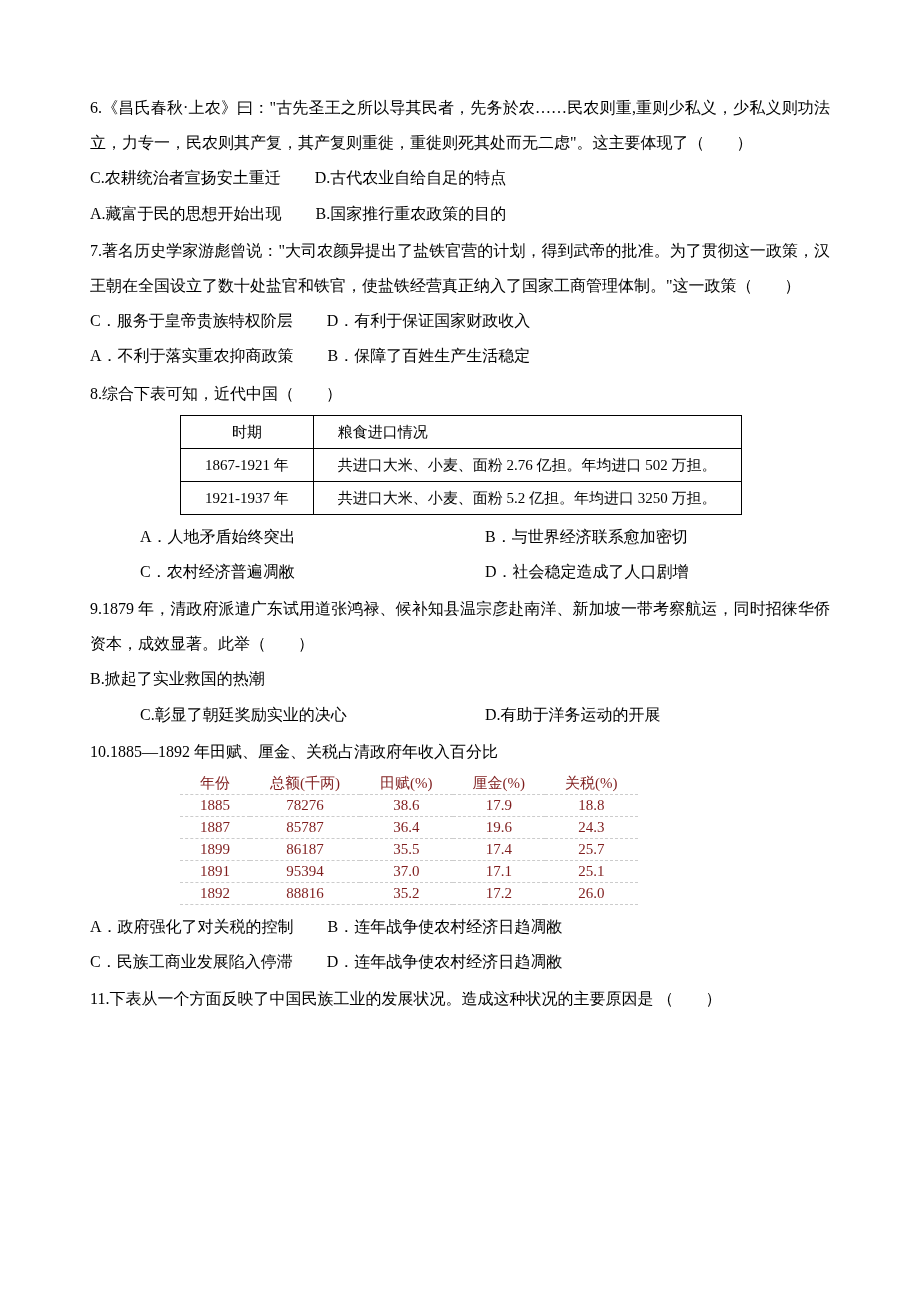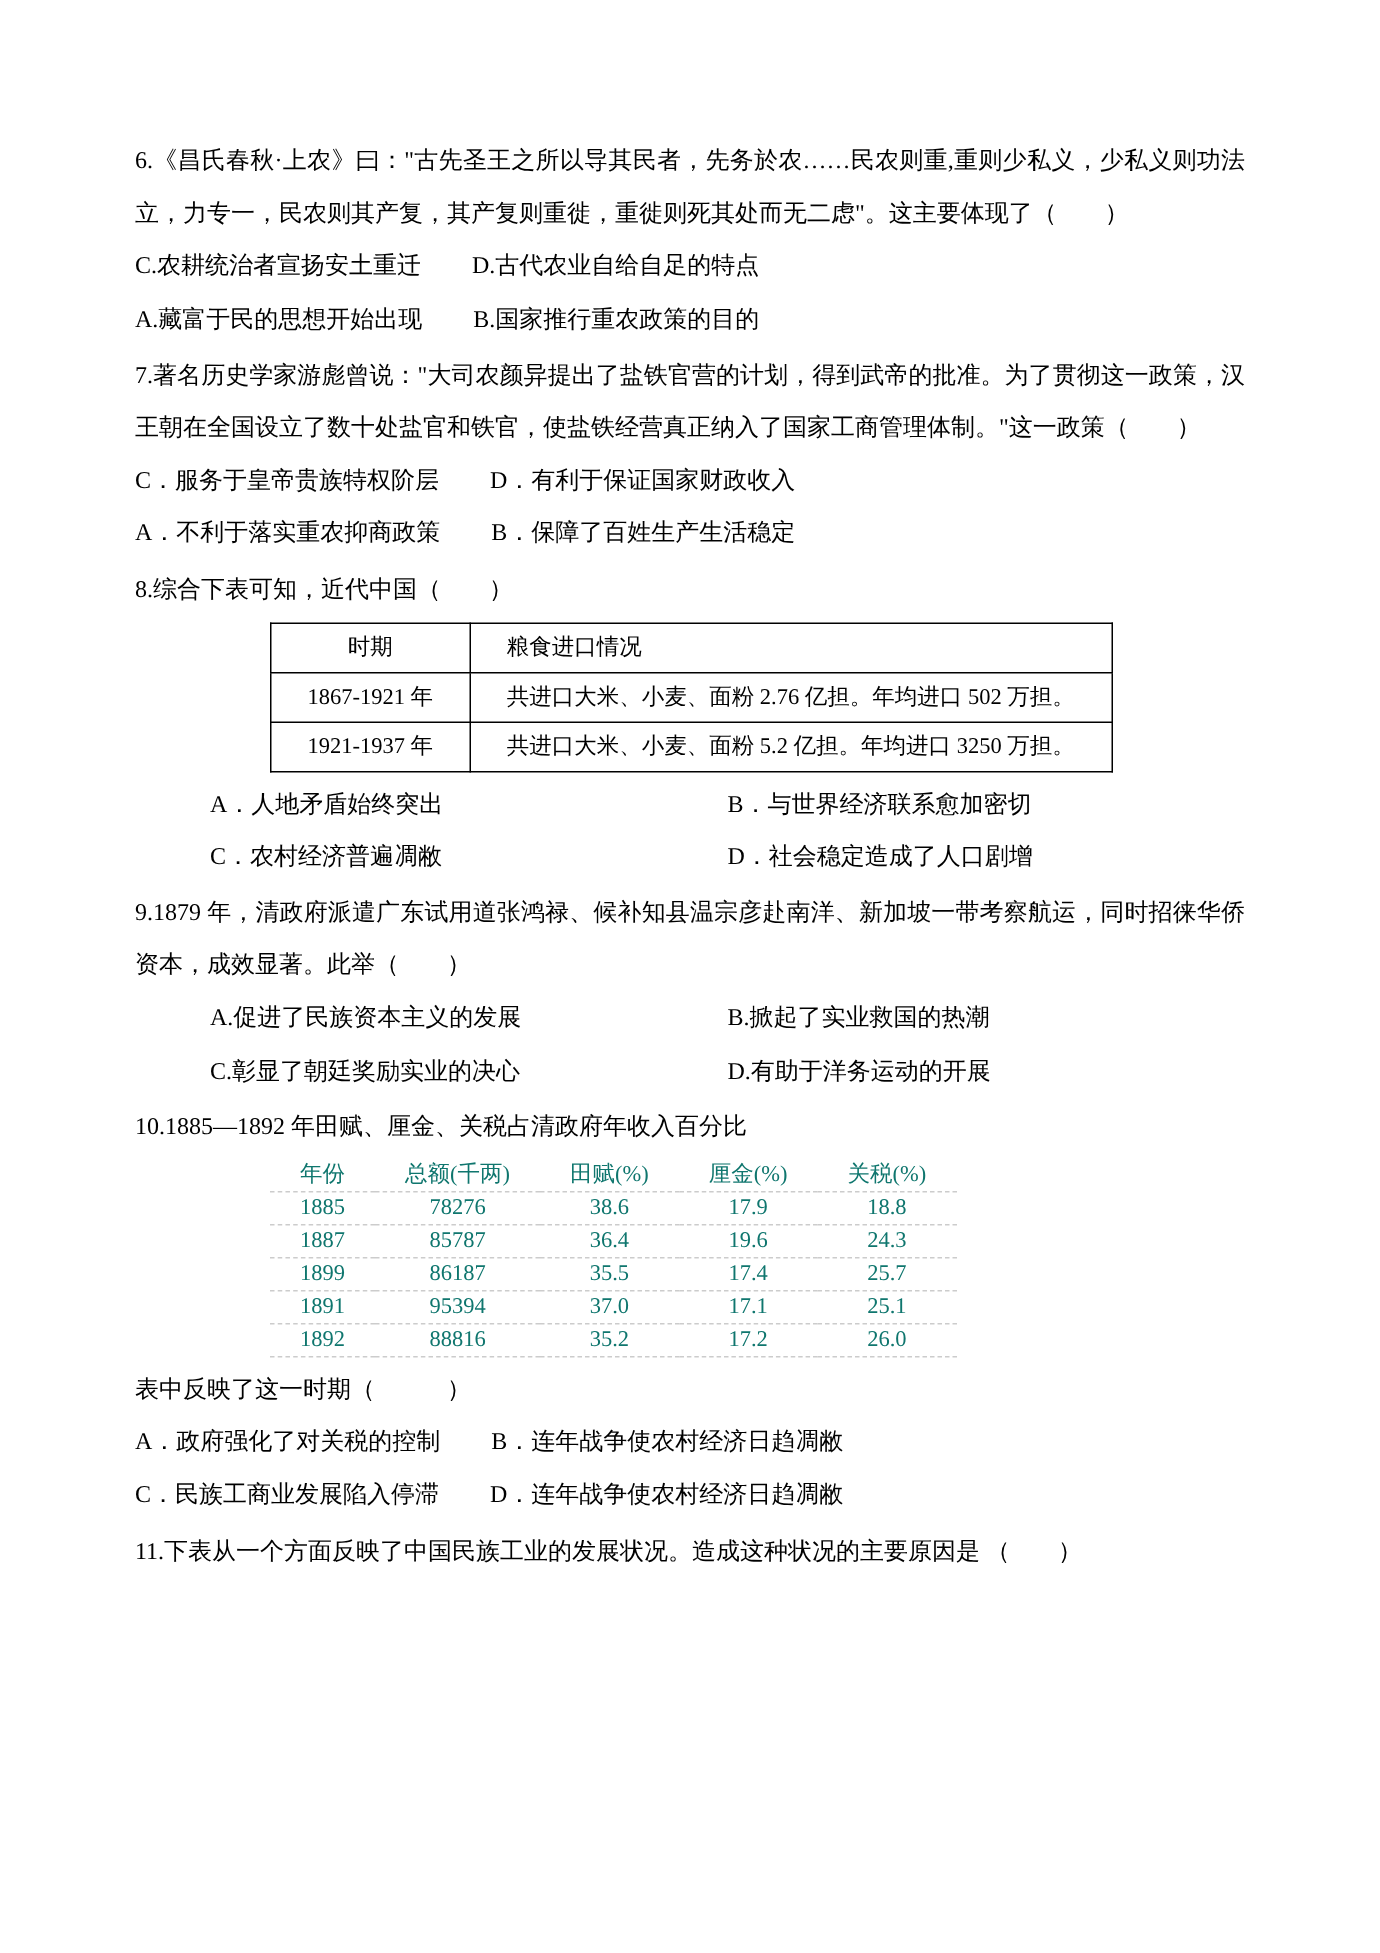--- a/index.html
+++ b/index.html
@@ -29,21 +29,21 @@
   }
   table.t1 td, table.t1 th {
     border: 1px solid #000;
     padding: 4px 24px;
     font-size: 15px;
     line-height: 1.6;
   }
   table.t2 {
     margin-left: 90px;
     font-size: 15px;
-    color: #0f766e;
+    color: #7f1d1d;
     border-collapse: collapse;
   }
   table.t2 td, table.t2 th {
     border-bottom: 1px dashed #ccc;
     padding: 0 20px;
     text-align: center;
     line-height: 1.4;
     font-family: "SimSun", serif;
   }
   table.t2 th {
@@ -111,21 +111,20 @@
   </div>
   <div class="two-col">
     <div class="two-col-left">C．农村经济普遍凋敝</div>
     <div>D．社会稳定造成了人口剧增</div>
   </div>
 </div>
 
 <div class="question">
   <div class="q-text">9.1879 年，清政府派遣广东试用道张鸿禄、候补知县温宗彦赴南洋、新加坡一带考察航运，同时招徕华侨资本，成效显著。此举（　　）</div>
   <div class="two-col">
-    <div class="two-col-left">A.促进了民族资本主义的发展</div>
     <div>B.掀起了实业救国的热潮</div>
   </div>
   <div class="two-col">
     <div class="two-col-left">C.彰显了朝廷奖励实业的决心</div>
     <div>D.有助于洋务运动的开展</div>
   </div>
 </div>
 
 <div class="question">
   <div class="q-text">10.1885—1892 年田赋、厘金、关税占清政府年收入百分比</div>
@@ -168,21 +167,20 @@
     </tr>
     <tr>
       <td>1892</td>
       <td>88816</td>
       <td>35.2</td>
       <td>17.2</td>
       <td>26.0</td>
     </tr>
   </tbody>
     </table>
-  <div class="q-text">表中反映了这一时期（　　　）</div>
   <div>
     <span class="opt-block">A．政府强化了对关税的控制</span>
     <span class="opt-block">B．连年战争使农村经济日趋凋敝</span>
   </div>
   <div>
     <span class="opt-block">C．民族工商业发展陷入停滞</span>
     <span class="opt-block">D．连年战争使农村经济日趋凋敝</span>
   </div>
 </div>
 

